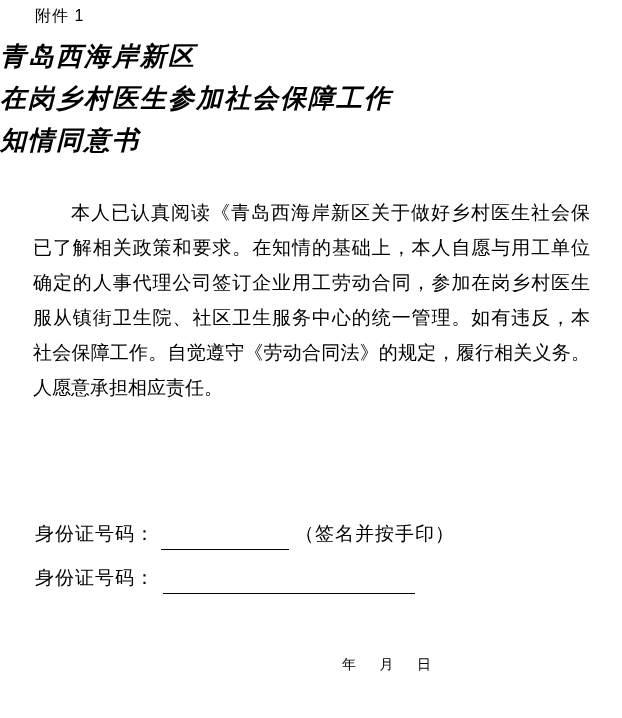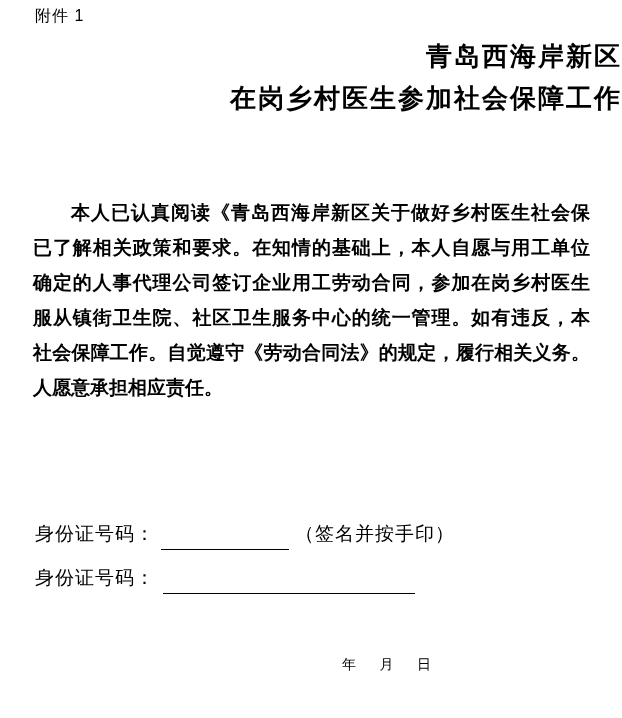--- a/index.html
+++ b/index.html
@@ -19,41 +19,41 @@
     top: 6px;
     font-family: "Liberation Sans", sans-serif;
     font-size: 16px;
     letter-spacing: 1px;
   }
   .title-block {
     position: absolute;
     top: 36px;
     left: 0;
     width: 100%;
-    text-align: right;
+    text-align: left;
+    font-style: italic;
   }
   .title-line {
     font-size: 26px;
     font-weight: bold;
     line-height: 42px;
     letter-spacing: 2px;
   }
   .body-paragraph {
     position: absolute;
     top: 195px;
     left: 33px;
     width: 557px;
     font-size: 19px;
   }
   .body-line {
     line-height: 35px;
     text-align: justify;
     text-align-last: justify;
     white-space: normal;
-    font-weight: bold;
   }
   .body-line.first { text-indent: 2em; }
   .body-line.last { text-align-last: left; }
   .sig-row {
     position: absolute;
     left: 35px;
     top: 518px;
     font-size: 19px;
     line-height: 32px;
     letter-spacing: 1px;
@@ -86,20 +86,21 @@
 </head>
 <body>
 
 <div class="page">
 
   <div class="attachment-label">附件 1</div>
 
   <div class="title-block">
     <div class="title-line">青岛西海岸新区</div>
     <div class="title-line">在岗乡村医生参加社会保障工作</div>
+    <div class="title-line">知情同意书</div>
   </div>
 
   <div class="body-paragraph">
       <div class="body-line first">本人已认真阅读《青岛西海岸新区关于做好乡村医生社会保</div>
       <div class="body-line">已了解相关政策和要求。在知情的基础上，本人自愿与用工单位</div>
       <div class="body-line">确定的人事代理公司签订企业用工劳动合同，参加在岗乡村医生</div>
       <div class="body-line">服从镇街卫生院、社区卫生服务中心的统一管理。如有违反，本</div>
       <div class="body-line">社会保障工作。自觉遵守《劳动合同法》的规定，履行相关义务。</div>
       <div class="body-line last">人愿意承担相应责任。</div>
     </div>

